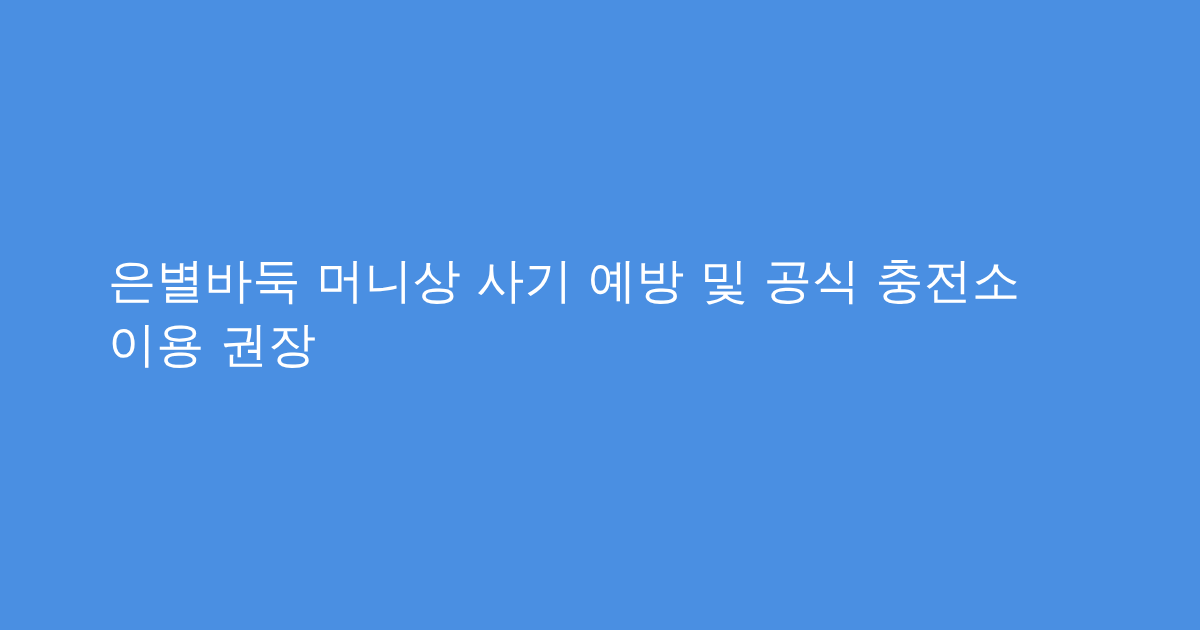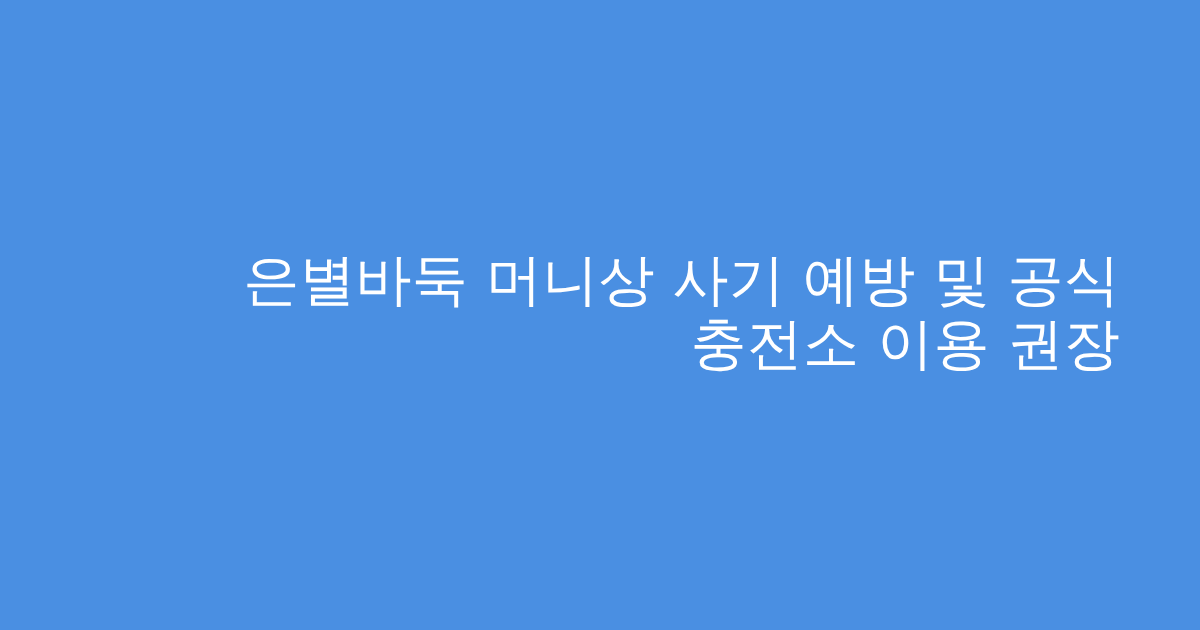--- a/index.html
+++ b/index.html
@@ -51,17 +51,17 @@
     white-space: normal;
   }
 </style>
 </head>
 <body>
 
 <div class="og-banner" style="background-color: rgb(74, 143, 226);">
 
   <div class="banner-inner">
 
-    <h1 class="banner-title" style="color: rgb(255, 255, 255); font-size: 56px; line-height: 64px; text-align: right; margin-left: 28px;">은별바둑 머니상 사기 예방 및 공식 충전소 이용 권장</h1>
+    <h1 class="banner-title" style="color: rgb(255, 255, 255); font-size: 48px; line-height: 64px; text-align: left; margin-left: 28px;">은별바둑 머니상 사기 예방 및 공식 충전소 이용 권장</h1>
 
   </div>
 
 </div>
 
 </body></html>

